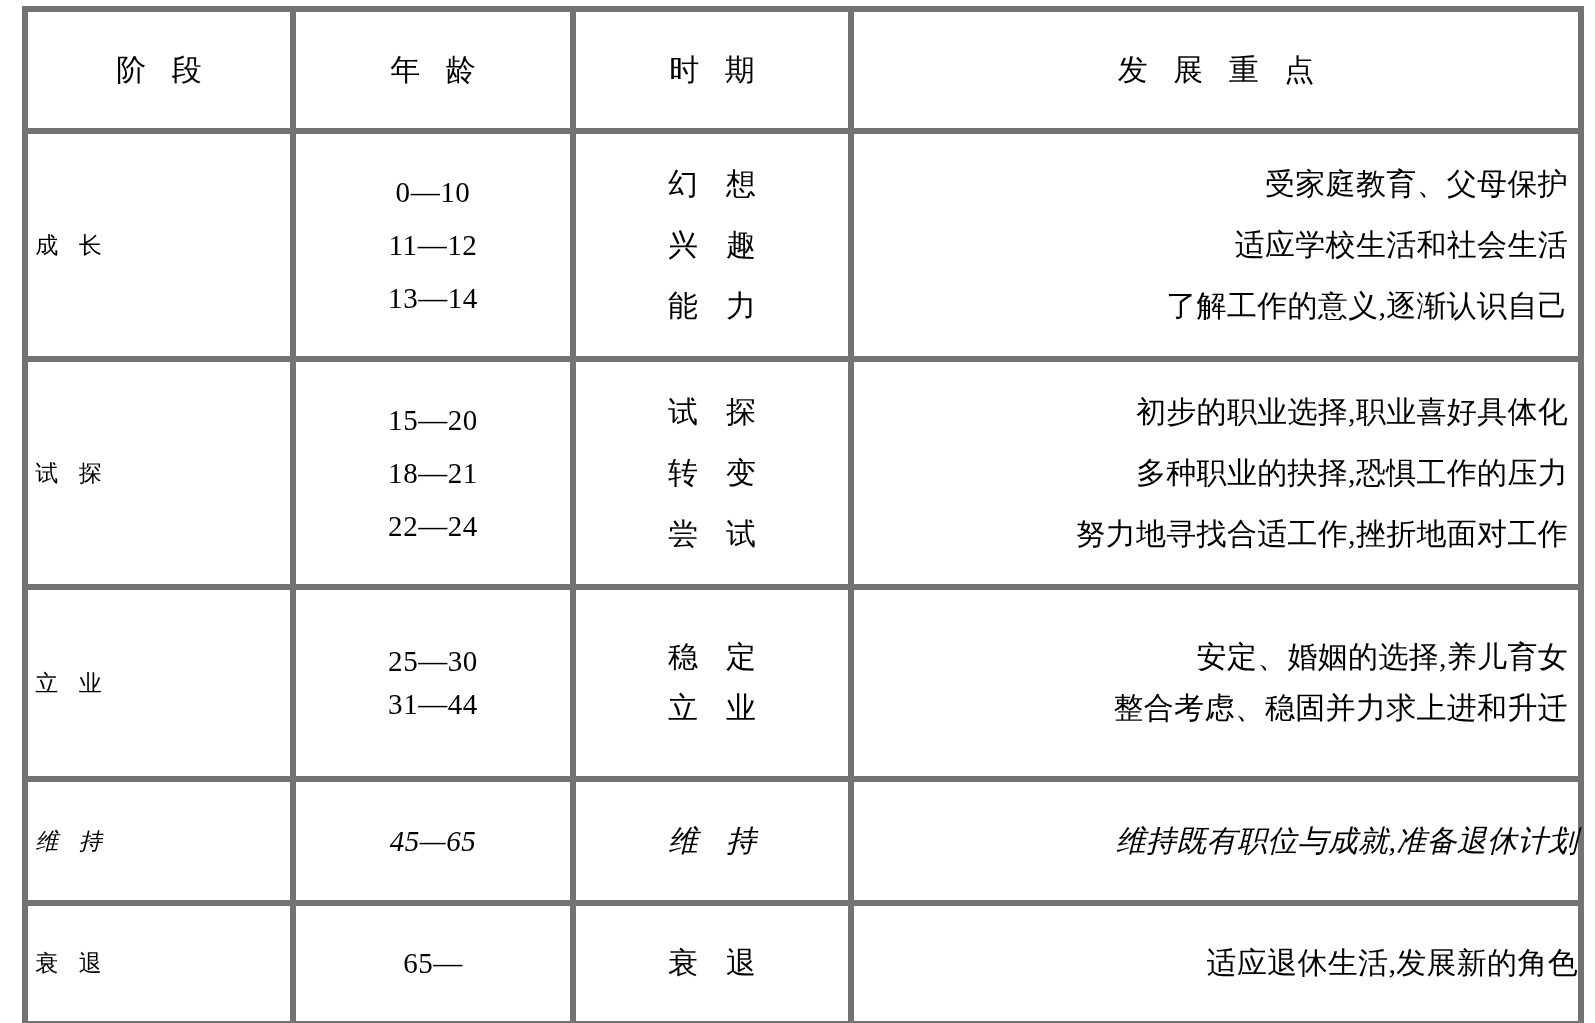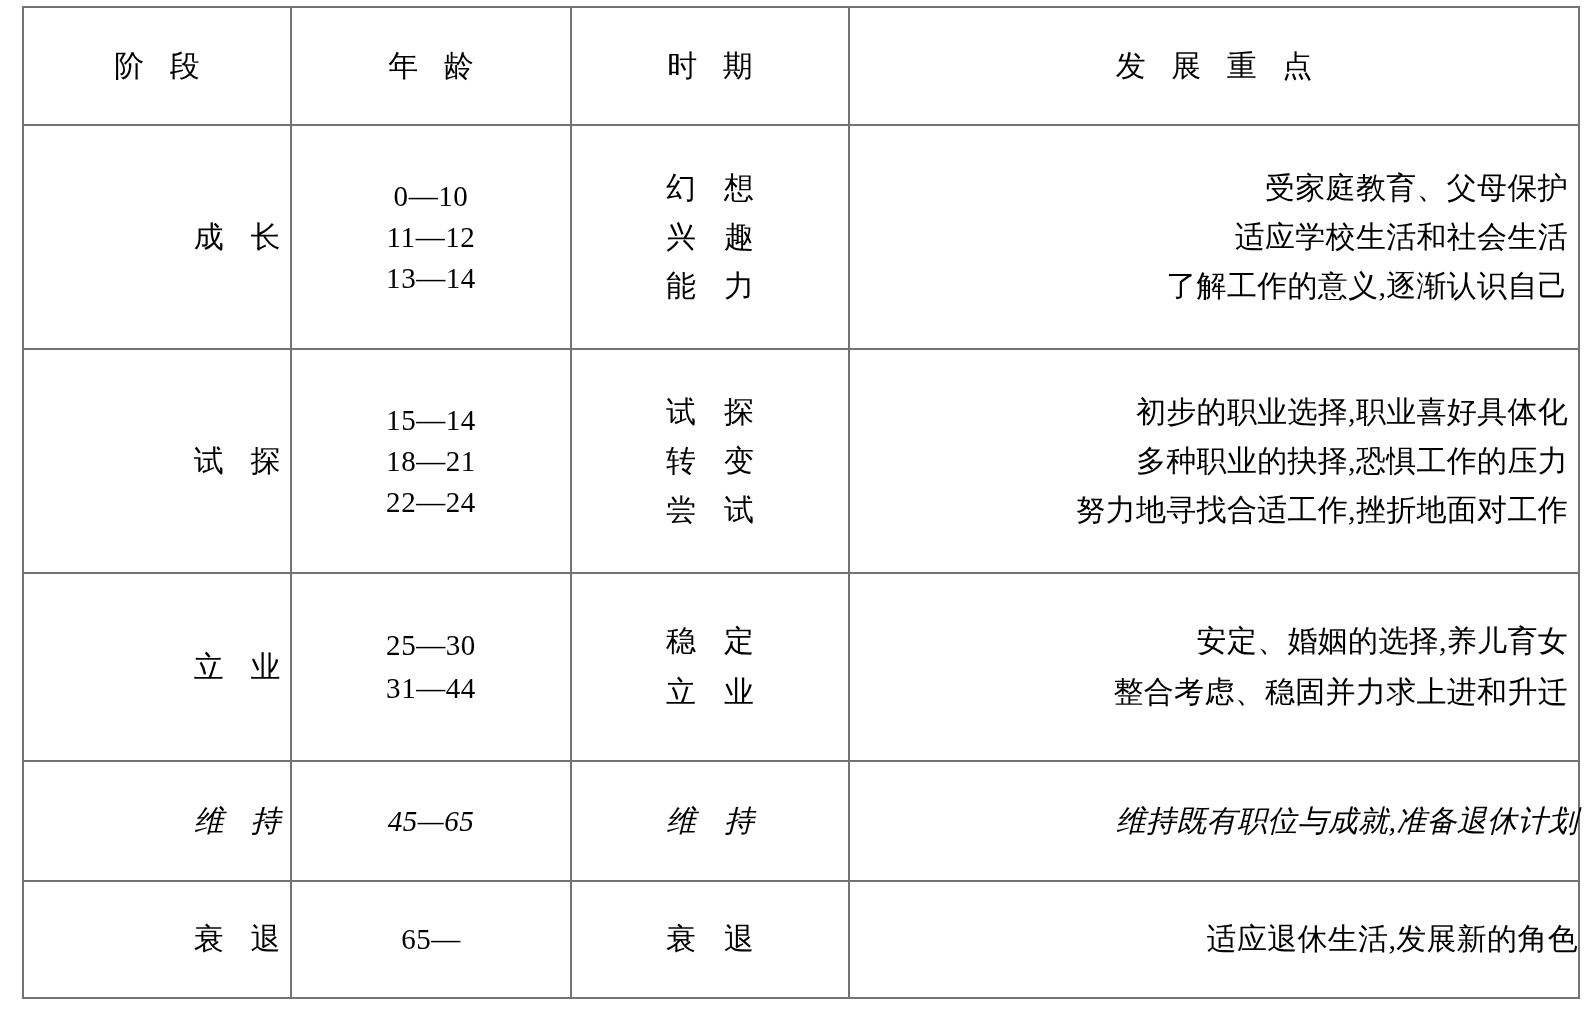--- a/index.html
+++ b/index.html
@@ -25,46 +25,46 @@
     width: 1556px;
     border-collapse: collapse;
     table-layout: fixed;
   }
   table.career-table col.c-stage  { width: 268px; }
   table.career-table col.c-age    { width: 280px; }
   table.career-table col.c-period { width: 278px; }
   table.career-table col.c-focus  { width: 730px; }
 
   table.career-table td {
-    border: 2px solid #737373;
+    border: 6px solid #737373;
     vertical-align: middle;
     padding: 0;
   }
   
   .hdr-cell {
     height: 116px;
     text-align: center;
     font-size: 30px;
     letter-spacing: 0.30em;
     text-indent: 0.30em;
     font-weight: 400;
   }
   
   .stage-cell {
-    text-align: right;
-    font-size: 30px;
+    text-align: left;
+    font-size: 23px;
     letter-spacing: 0.32em;
     text-indent: 0.32em;
   }
   
   .lines {
     display: flex;
     flex-direction: column;
     justify-content: center;
-    gap: 8px;
+    gap: 20px;
     padding: 26px 0 26px 0;
   }
   .lines.tight { gap: 10px; }
   .age-cell .lines,
   .period-cell .lines {
     align-items: center;
   }
   .focus-cell .lines {
     align-items: flex-end;
     padding-left: 24px;
@@ -147,21 +147,21 @@
             <div class="focus-line">适应学校生活和社会生活</div>
             <div class="focus-line">了解工作的意义,逐渐认识自己</div>
           </div>
         </td>
       </tr>
 
       <tr class="row-explore">
         <td class="stage-cell">试 探</td>
         <td class="age-cell">
           <div class="lines">
-            <div class="age-line">15—14</div>
+            <div class="age-line">15—20</div>
             <div class="age-line">18—21</div>
             <div class="age-line">22—24</div>
           </div>
         </td>
         <td class="period-cell">
           <div class="lines">
             <div class="period-line">试 探</div>
             <div class="period-line">转 变</div>
             <div class="period-line">尝 试</div>
           </div>

